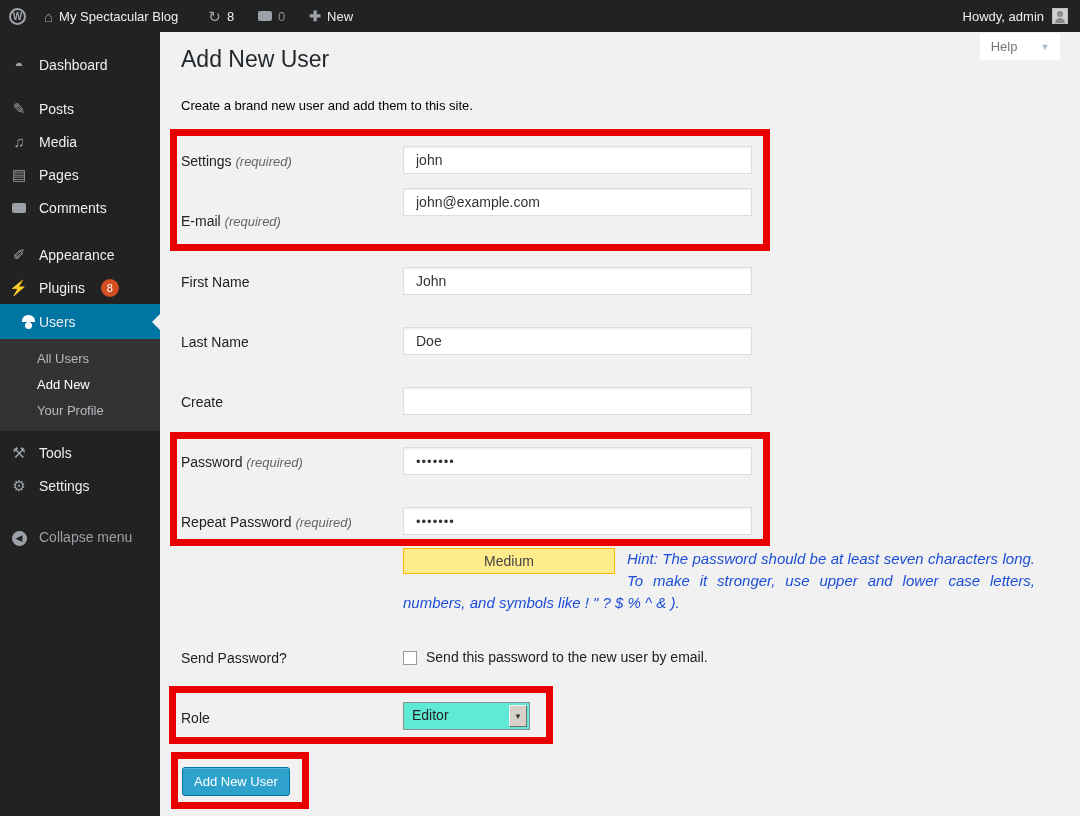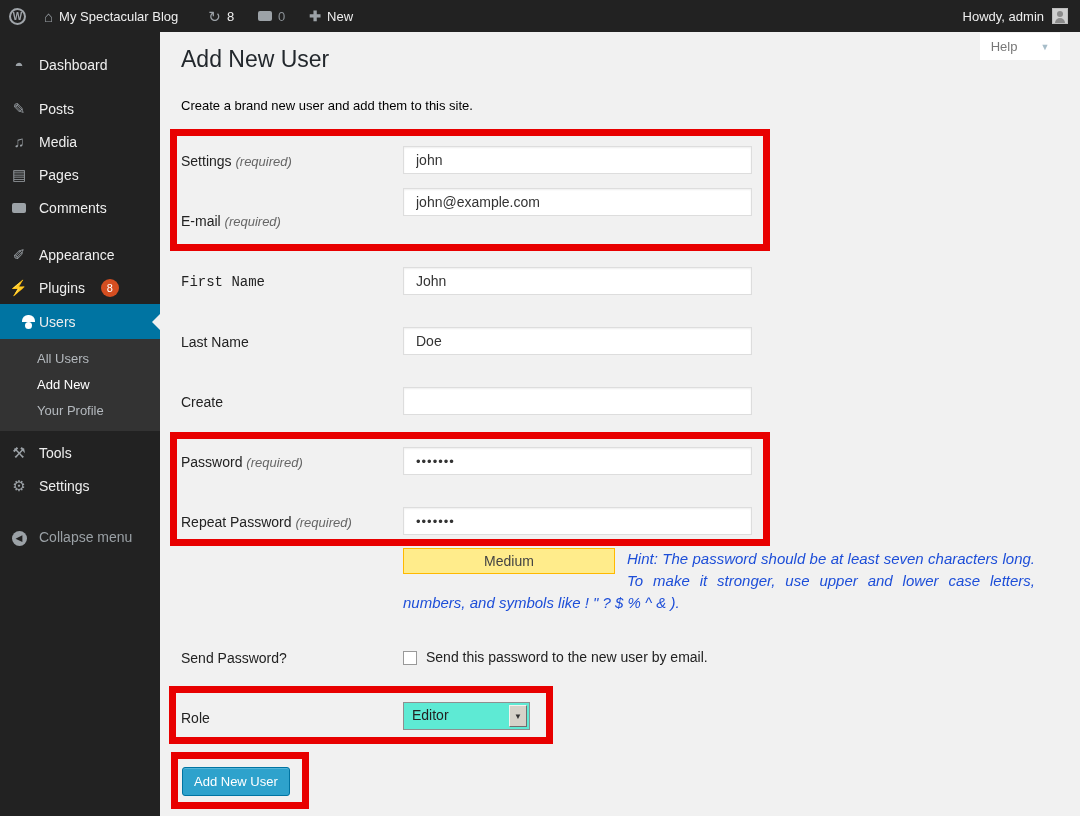--- a/index.html
+++ b/index.html
@@ -197,21 +197,21 @@
   <div class="frow-label" style="top:121px;">
     <span>Settings</span> <span class="req">(required)</span>
   </div>
   <input class="txt-input" style="top: 114px;" value="john">
 
   <div class="frow-label" style="top:181px;">
     <span>E-mail</span> <span class="req">(required)</span>
   </div>
   <input class="txt-input" style="top: 156px;" value="john@example.com">
 
-  <div class="frow-label" style="top:242px;font-family:Liberation Mono, monospace;">First Name</div>
+  <div class="frow-label" style="top:242px;">First Name</div>
   <input class="txt-input" style="top: 235px;" value="John">
 
   <div class="frow-label" style="top:302px;">Last Name</div>
   <input class="txt-input" style="top: 295px;" value="Doe">
 
   <div class="frow-label" style="top:362px;">Create</div>
   <input class="txt-input" style="top: 355px;" value="">
 
   <div class="frow-label" style="top:422px;">
     <span>Password</span> <span class="req">(required)</span>

